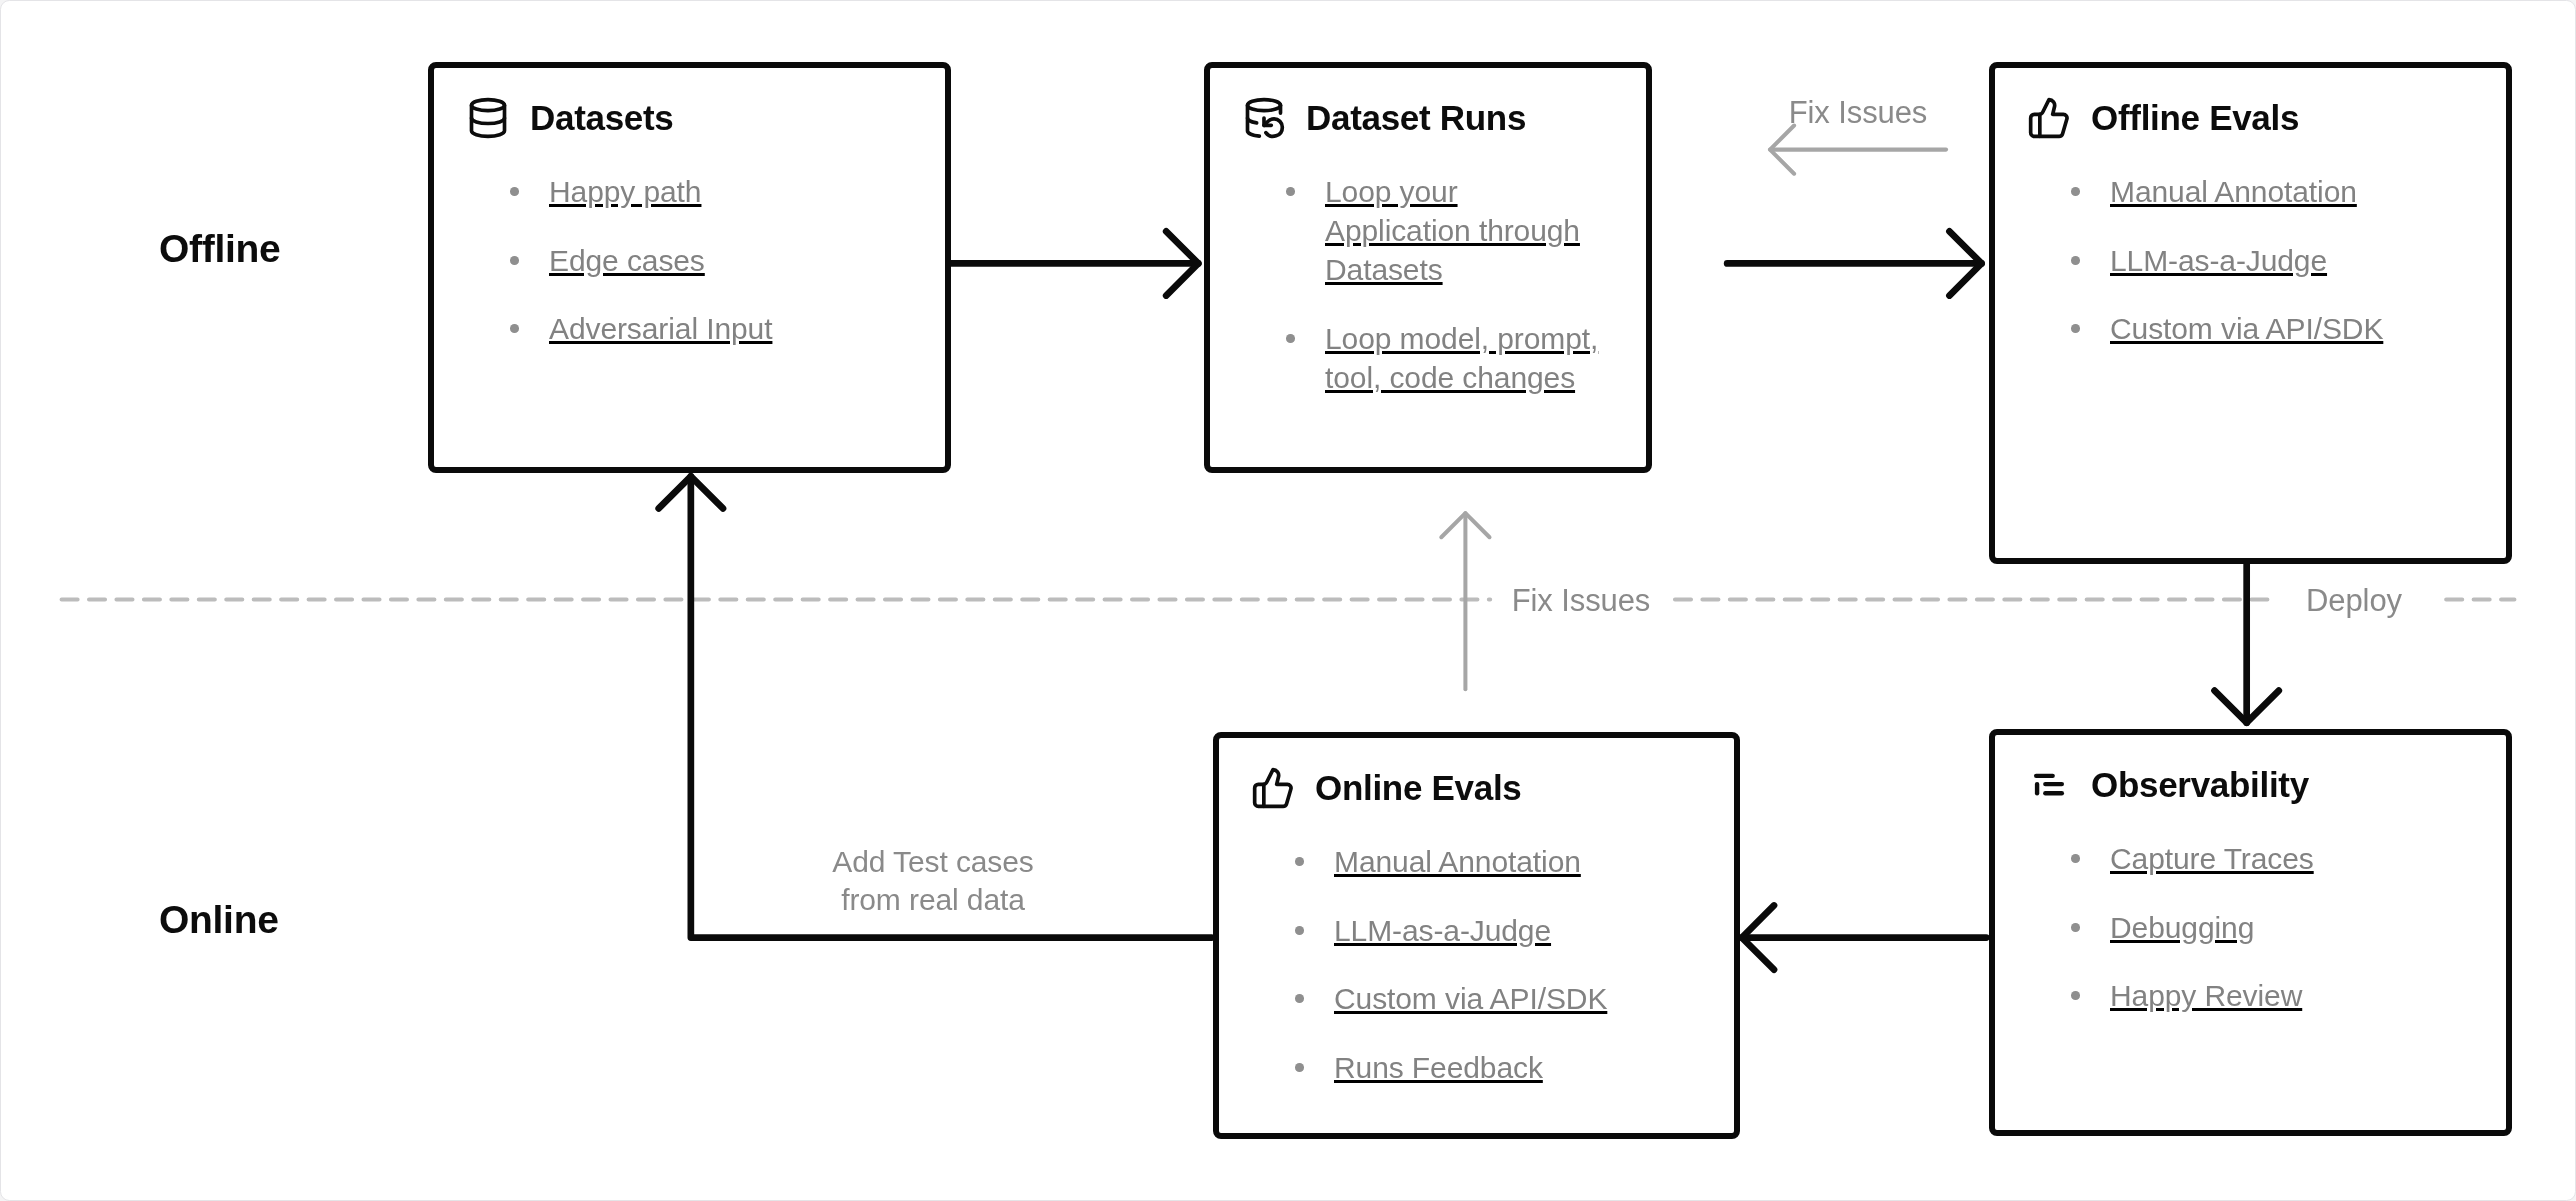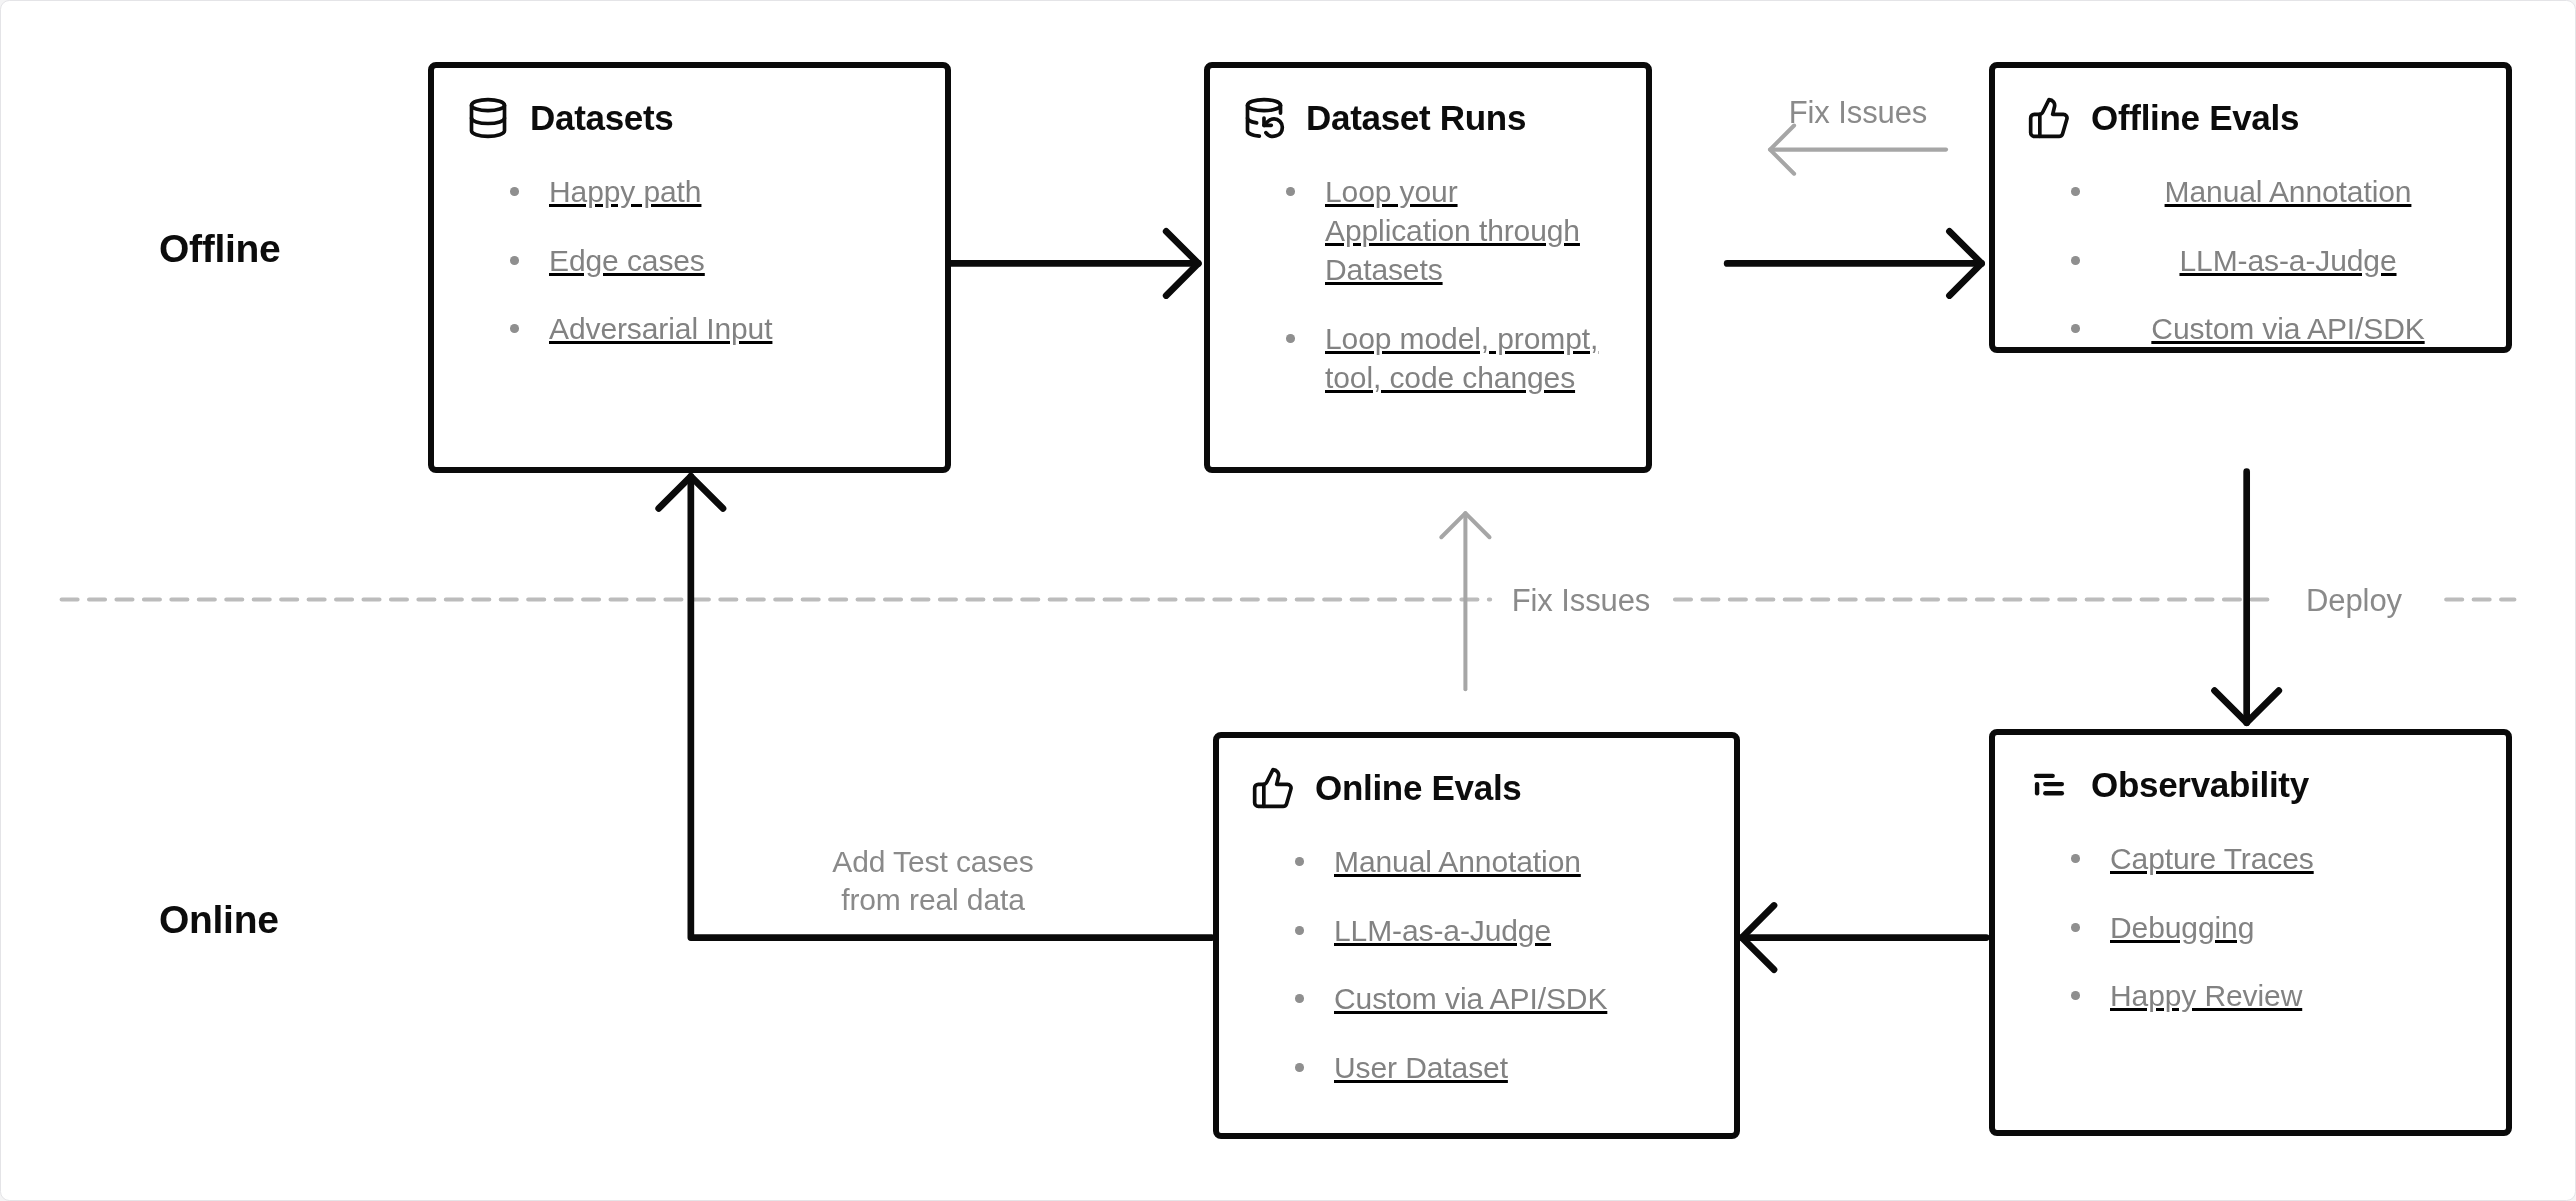--- a/index.html
+++ b/index.html
@@ -124,21 +124,21 @@
         </svg>
       </span>
       <span class="box-title">Dataset Runs</span>
     </div>
     <ul>
       <li>Loop your Application through Datasets</li>
       <li>Loop model, prompt, tool, code changes</li>
     </ul>
   </div>
 
-  <div class="box" style="left:1988px; top:61px; width:523px; height:291px;text-align:center;">
+  <div class="box" style="left:1988px; top:61px; width:523px; height:502px;">
     <div class="box-header">
       <span class="box-icon">
         <svg viewBox="0 0 24 24" stroke="currentColor" stroke-width="2" fill="none" stroke-linecap="round" stroke-linejoin="round">
           <path d="M7 10v12"></path>
           <path d="M15 5.88 14 10h5.83a2 2 0 0 1 1.92 2.56l-2.33 8A2 2 0 0 1 17.5 22H4a2 2 0 0 1-2-2v-8a2 2 0 0 1 2-2h2.76a2 2 0 0 0 1.79-1.11L12 2a3.13 3.13 0 0 1 3 3.88Z"></path>
         </svg>
       </span>
       <span class="box-title">Offline Evals</span>
     </div>
     <ul>
@@ -155,21 +155,21 @@
           <path d="M7 10v12"></path>
           <path d="M15 5.88 14 10h5.83a2 2 0 0 1 1.92 2.56l-2.33 8A2 2 0 0 1 17.5 22H4a2 2 0 0 1-2-2v-8a2 2 0 0 1 2-2h2.76a2 2 0 0 0 1.79-1.11L12 2a3.13 3.13 0 0 1 3 3.88Z"></path>
         </svg>
       </span>
       <span class="box-title">Online Evals</span>
     </div>
     <ul>
       <li>Manual Annotation</li>
       <li>LLM-as-a-Judge</li>
       <li>Custom via API/SDK</li>
-      <li>User Dataset</li>
+      <li>Runs Feedback</li>
     </ul>
   </div>
 
   <div class="box" style="left:1988px; top:728px; width:523px; height:407px;">
     <div class="box-header">
       <span class="box-icon">
         <svg viewBox="0 0 24 24" stroke="currentColor" stroke-width="2.4" fill="none" stroke-linecap="round" stroke-linejoin="round">
           <path d="M5 7h9"></path>
           <path d="M5.5 11.5v5"></path>
           <path d="M10 11.5h9"></path>

